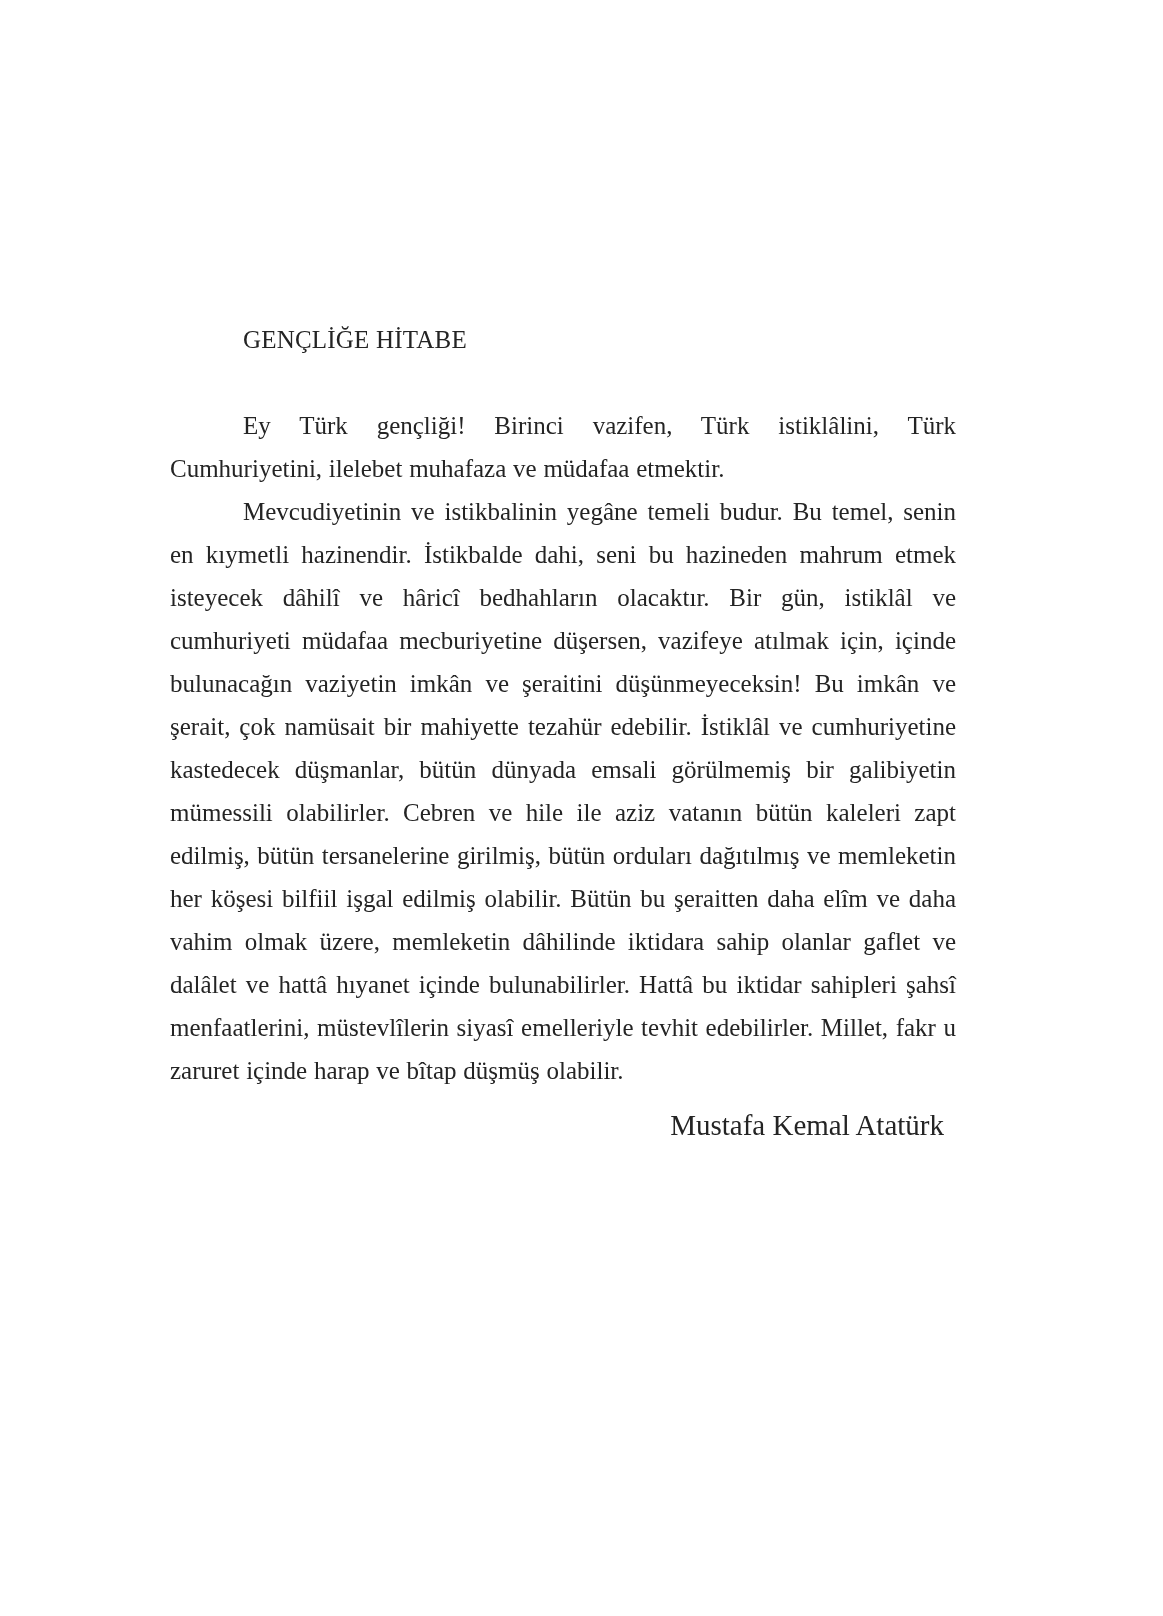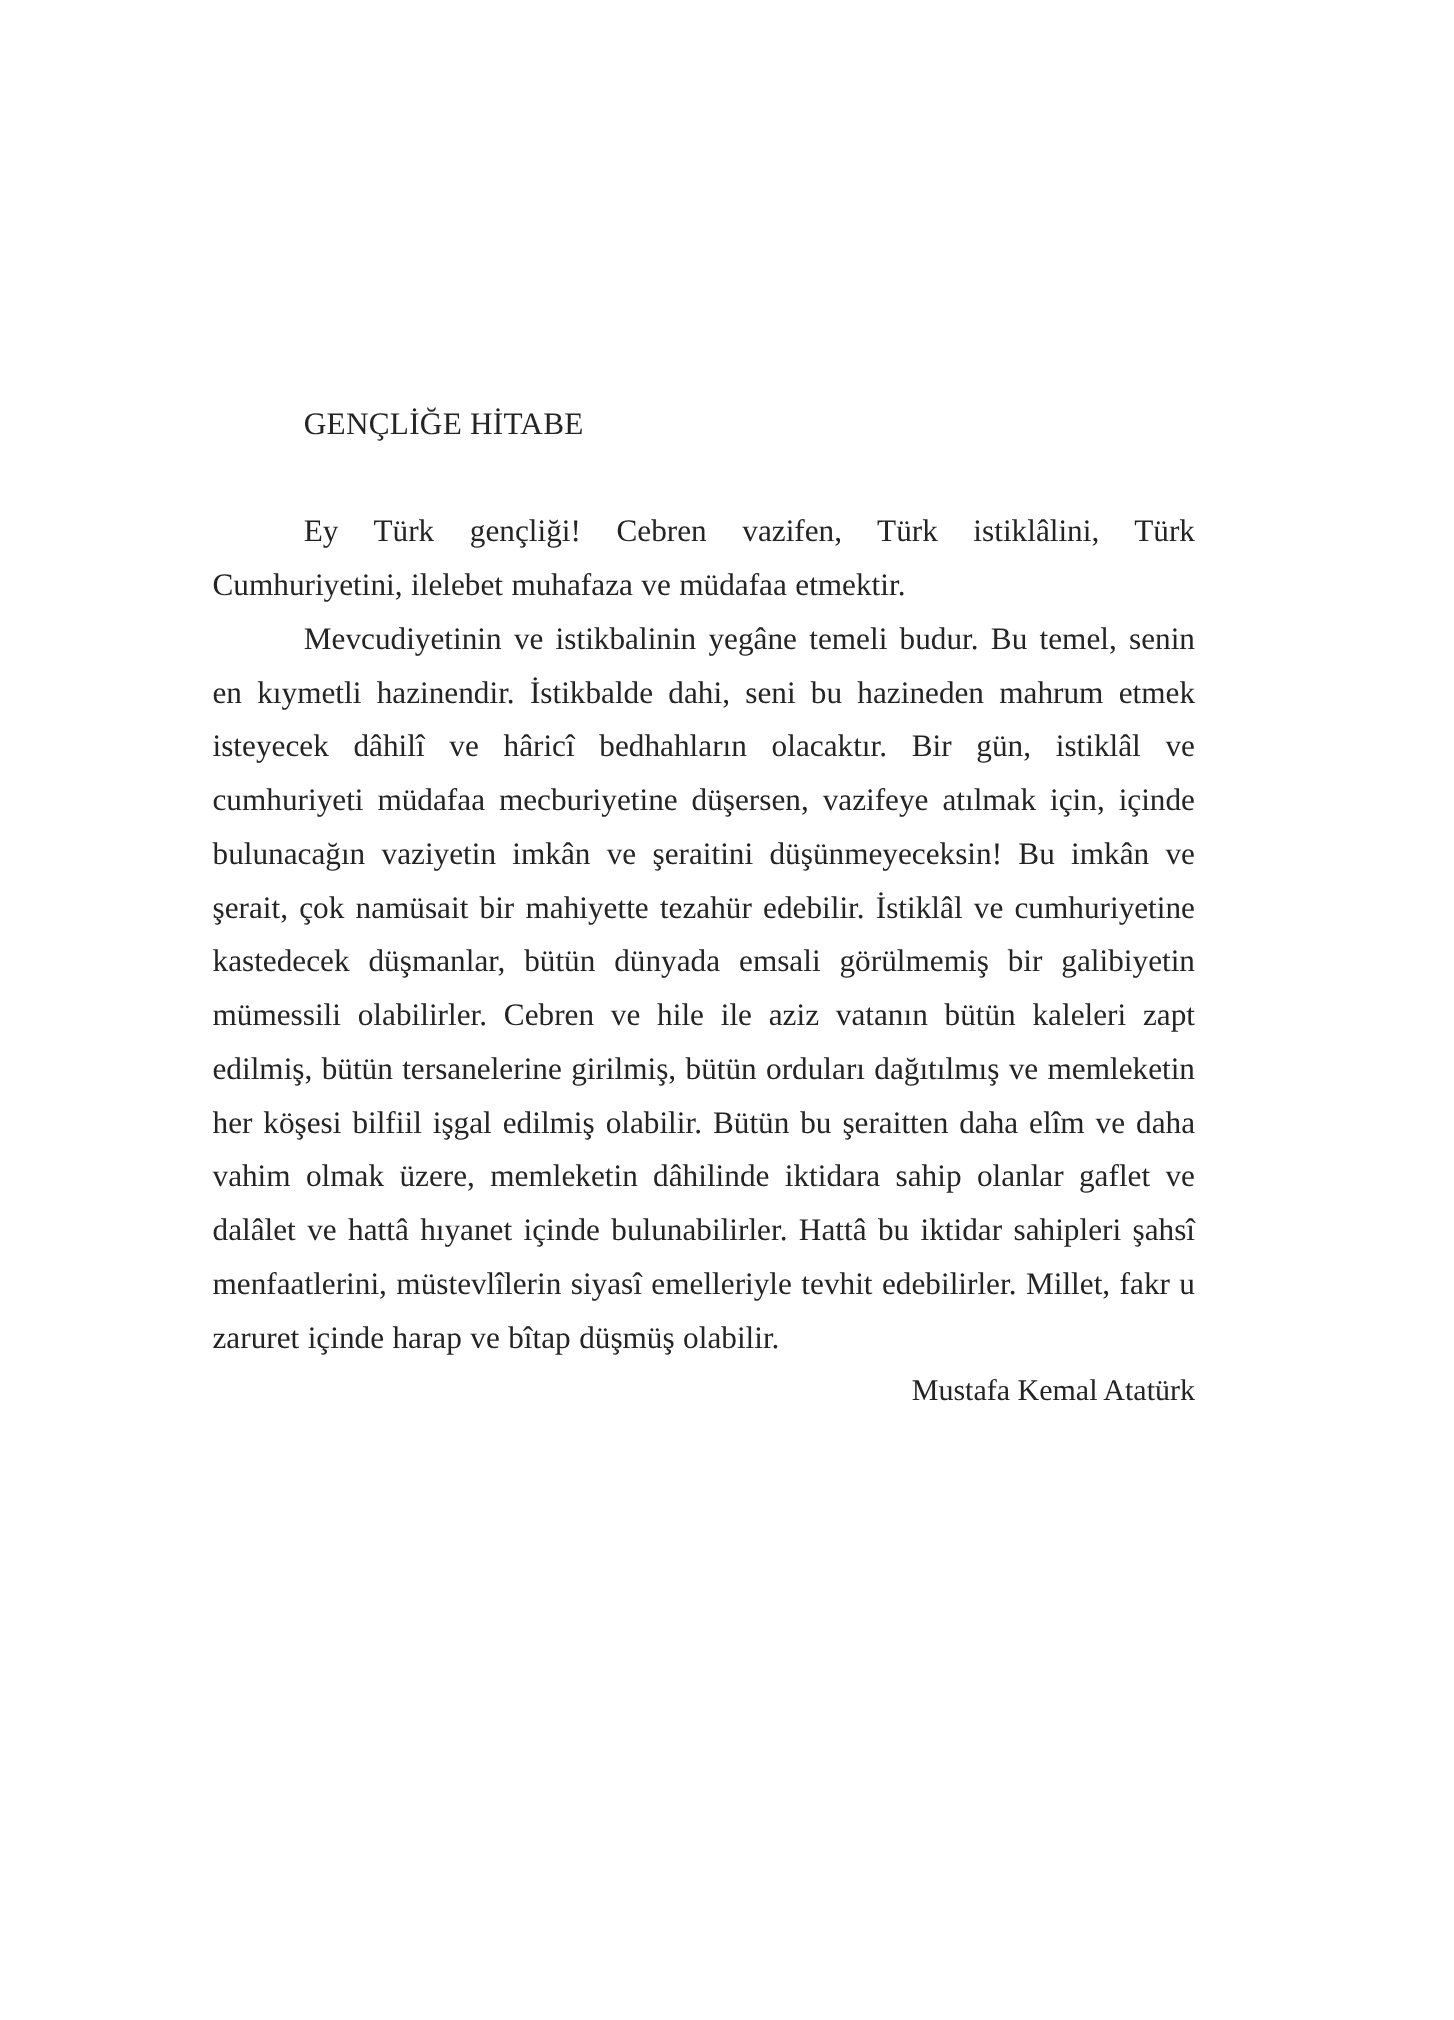--- a/index.html
+++ b/index.html
@@ -31,31 +31,31 @@
   }
   .para {
     font-size: 25px;
     line-height: 43px;
     margin: 0;
     text-align: justify;
     text-indent: 73px;
     word-spacing: 0.5px;
   }
   .signature {
-    font-size: 24px;
+    font-size: 29px;
     line-height: 43px;
-    margin: 0;
+    margin: 12px;
     text-align: right;
   }
 </style>
 </head>
 <body>
 
 <div class="page">
   <h1 class="doc-title">GENÇLİĞE HİTABE</h1>
 
-  <p class="para">Ey Türk gençliği! Cebren vazifen, Türk istiklâlini, Türk Cumhuriyetini, ilelebet muhafaza ve müdafaa etmektir.</p>
+  <p class="para">Ey Türk gençliği! Birinci vazifen, Türk istiklâlini, Türk Cumhuriyetini, ilelebet muhafaza ve müdafaa etmektir.</p>
 
   <p class="para">Mevcudiyetinin ve istikbalinin yegâne temeli budur. Bu temel, senin en kıymetli hazinendir. İstikbalde dahi, seni bu hazineden mahrum etmek isteyecek dâhilî ve hâricî bedhahların olacaktır. Bir gün, istiklâl ve cumhuriyeti müdafaa mecburiyetine düşersen, vazifeye atılmak için, içinde bulunacağın vaziyetin imkân ve şeraitini düşünmeyeceksin! Bu imkân ve şerait, çok namüsait bir mahiyette tezahür edebilir. İstiklâl ve cumhuriyetine kastedecek düşmanlar, bütün dünyada emsali görülmemiş bir galibiyetin mümessili olabilirler. Cebren ve hile ile aziz vatanın bütün kaleleri zapt edilmiş, bütün tersanelerine girilmiş, bütün orduları dağıtılmış ve memleketin her köşesi bilfiil işgal edilmiş olabilir. Bütün bu şeraitten daha elîm ve daha vahim olmak üzere, memleketin dâhilinde iktidara sahip olanlar gaflet ve dalâlet ve hattâ hıyanet içinde bulunabilirler. Hattâ bu iktidar sahipleri şahsî menfaatlerini, müstevlîlerin siyasî emelleriyle tevhit edebilirler. Millet, fakr u zaruret içinde harap ve bîtap düşmüş olabilir.</p>
 
 
   <p class="signature">Mustafa Kemal Atatürk</p>
 </div>
 
 </body></html>

